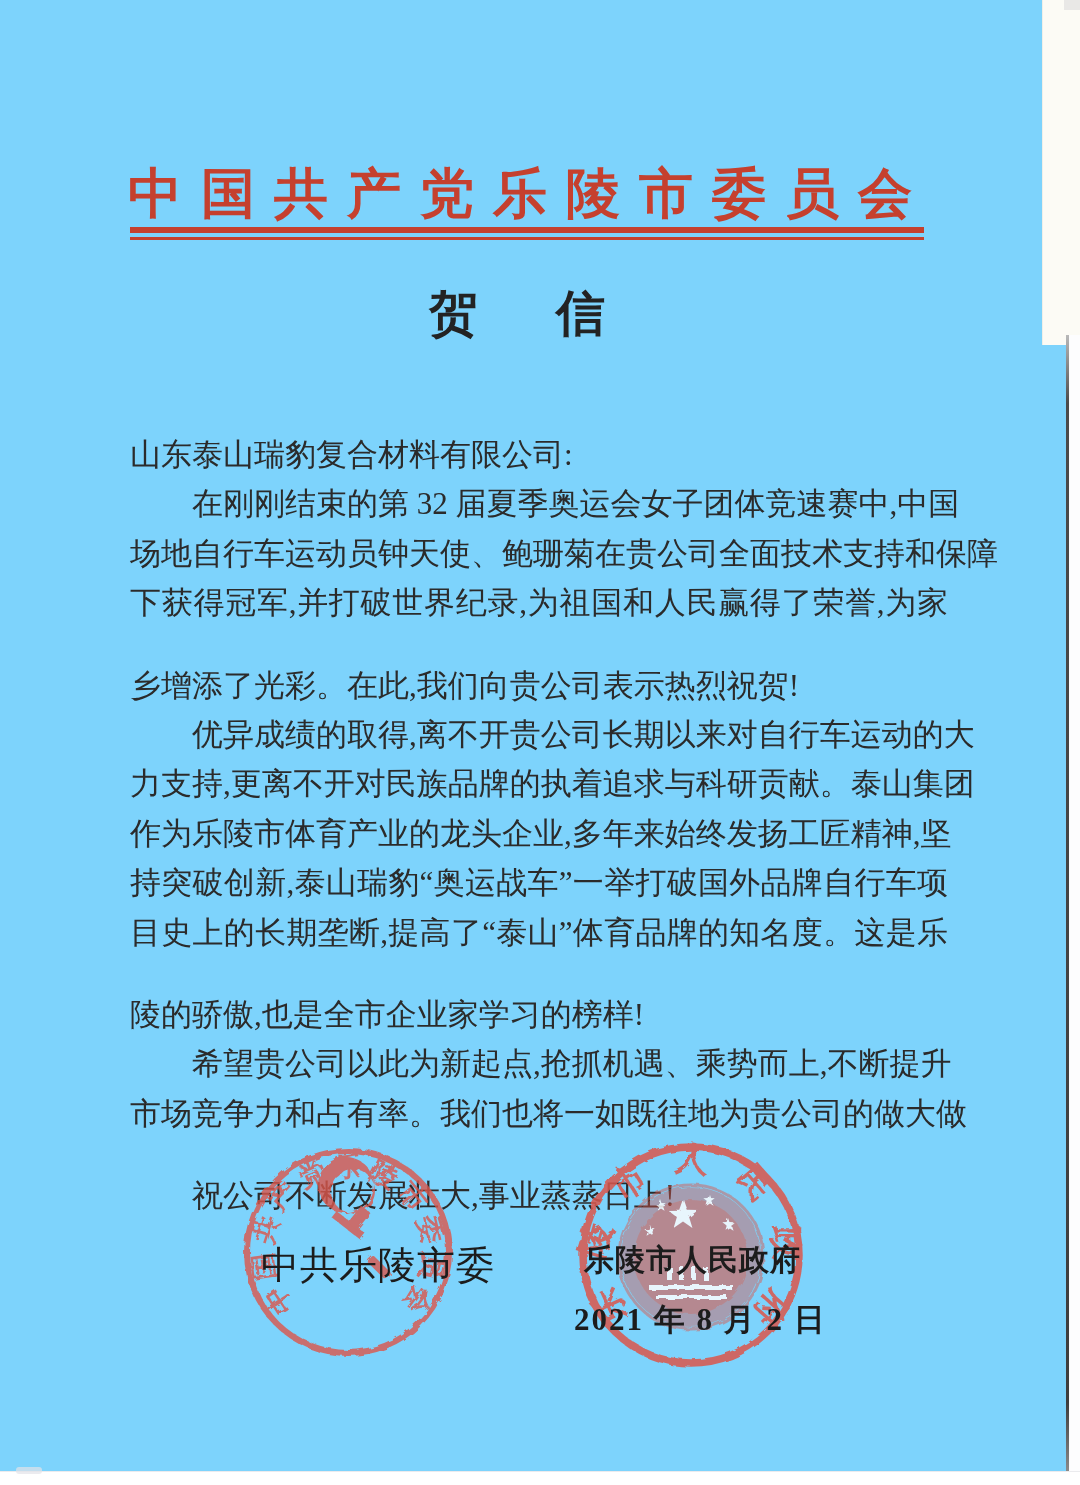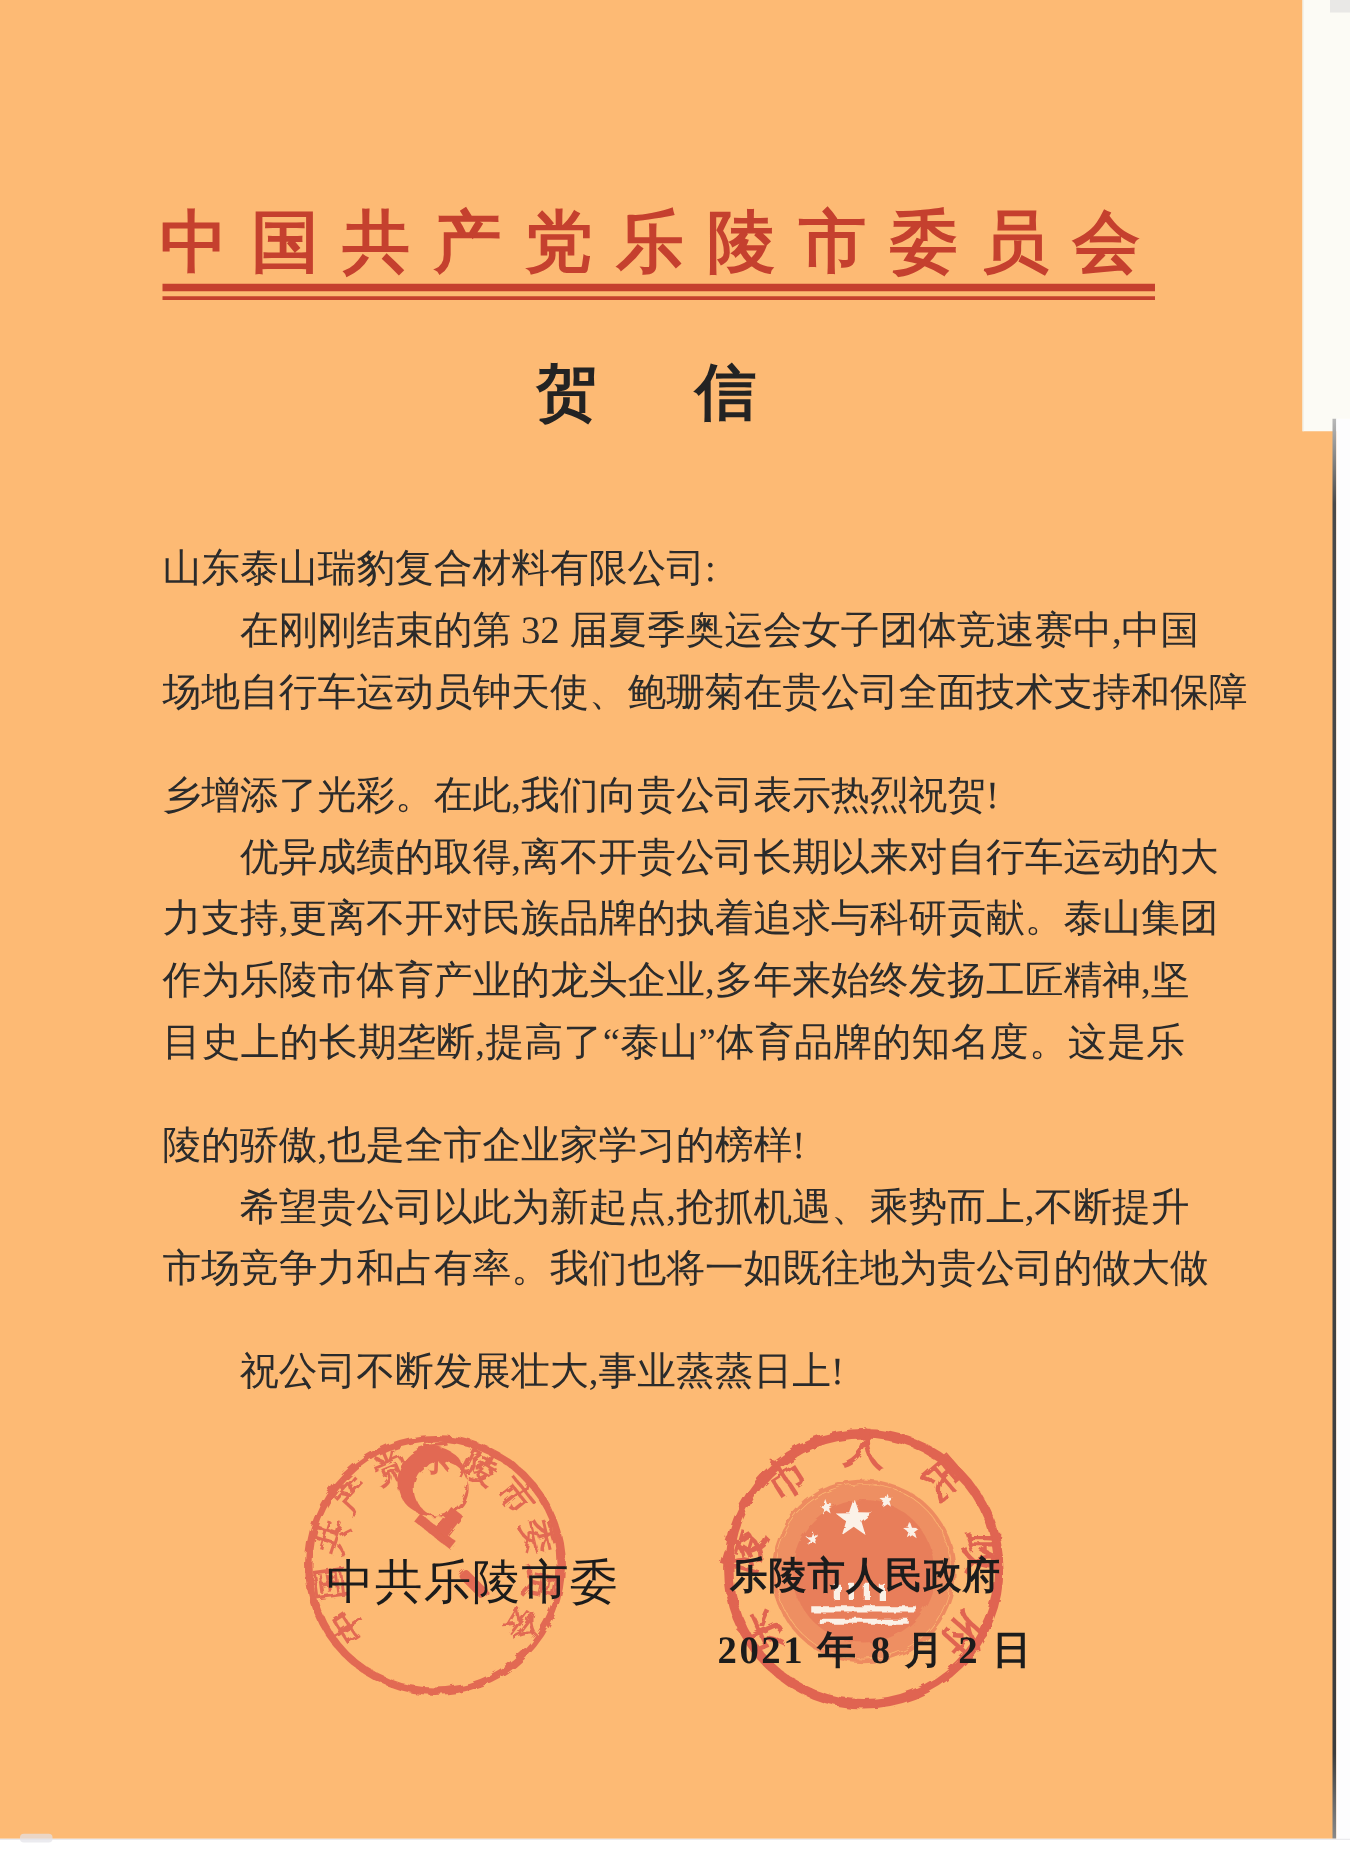--- a/index.html
+++ b/index.html
@@ -1,19 +1,19 @@
 <!DOCTYPE html>
 <html><head>
 <meta charset="utf-8">
 <style>
   html,body{margin:0;padding:0;background:#e9e9ec;}
   .page{
     position:relative;
     width:1080px;height:1485px;
-    background:#fdba74;
+    background:#7dd3fc;
     overflow:hidden;
     font-family:"Liberation Serif","DejaVu Serif",serif;
   }
   
   .org-title{
     position:absolute;left:128px;top:158px;
     font-size:54px;font-weight:bold;letter-spacing:19px;
     white-space:nowrap;color:var(--header-red,#c5402e);
   }
   .rule{position:absolute;left:130px;width:794px;background:var(--header-red,#c5402e);}
@@ -96,24 +96,26 @@
 
   <div class="doc-title">
     <span>贺</span>
     <span>信</span>
   </div>
 
   <div class="body">
       <div class="body-line last">山东泰山瑞豹复合材料有限公司:</div>
       <div class="body-line indent">在刚刚结束的第 32 届夏季奥运会女子团体竞速赛中,中国</div>
       <div class="body-line">场地自行车运动员钟天使、鲍珊菊在贵公司全面技术支持和保障</div>
+      <div class="body-line">下获得冠军,并打破世界纪录,为祖国和人民赢得了荣誉,为家</div>
       <div class="body-line last">乡增添了光彩。在此,我们向贵公司表示热烈祝贺!</div>
       <div class="body-line indent">优异成绩的取得,离不开贵公司长期以来对自行车运动的大</div>
       <div class="body-line">力支持,更离不开对民族品牌的执着追求与科研贡献。泰山集团</div>
       <div class="body-line">作为乐陵市体育产业的龙头企业,多年来始终发扬工匠精神,坚</div>
+      <div class="body-line">持突破创新,泰山瑞豹“奥运战车”一举打破国外品牌自行车项</div>
       <div class="body-line">目史上的长期垄断,提高了“泰山”体育品牌的知名度。这是乐</div>
       <div class="body-line last">陵的骄傲,也是全市企业家学习的榜样!</div>
       <div class="body-line indent">希望贵公司以此为新起点,抢抓机遇、乘势而上,不断提升</div>
       <div class="body-line">市场竞争力和占有率。我们也将一如既往地为贵公司的做大做</div>
       <div class="body-line indent last">祝公司不断发展壮大,事业蒸蒸日上!</div>
     </div>
 
   <svg class="seal seal-party" viewBox="0 0 230 230">
     <defs>
       <path id="arcL" d="M 61.3,168.7 A 76,76 0 1 1 168.7,168.7" fill="none"></path>

